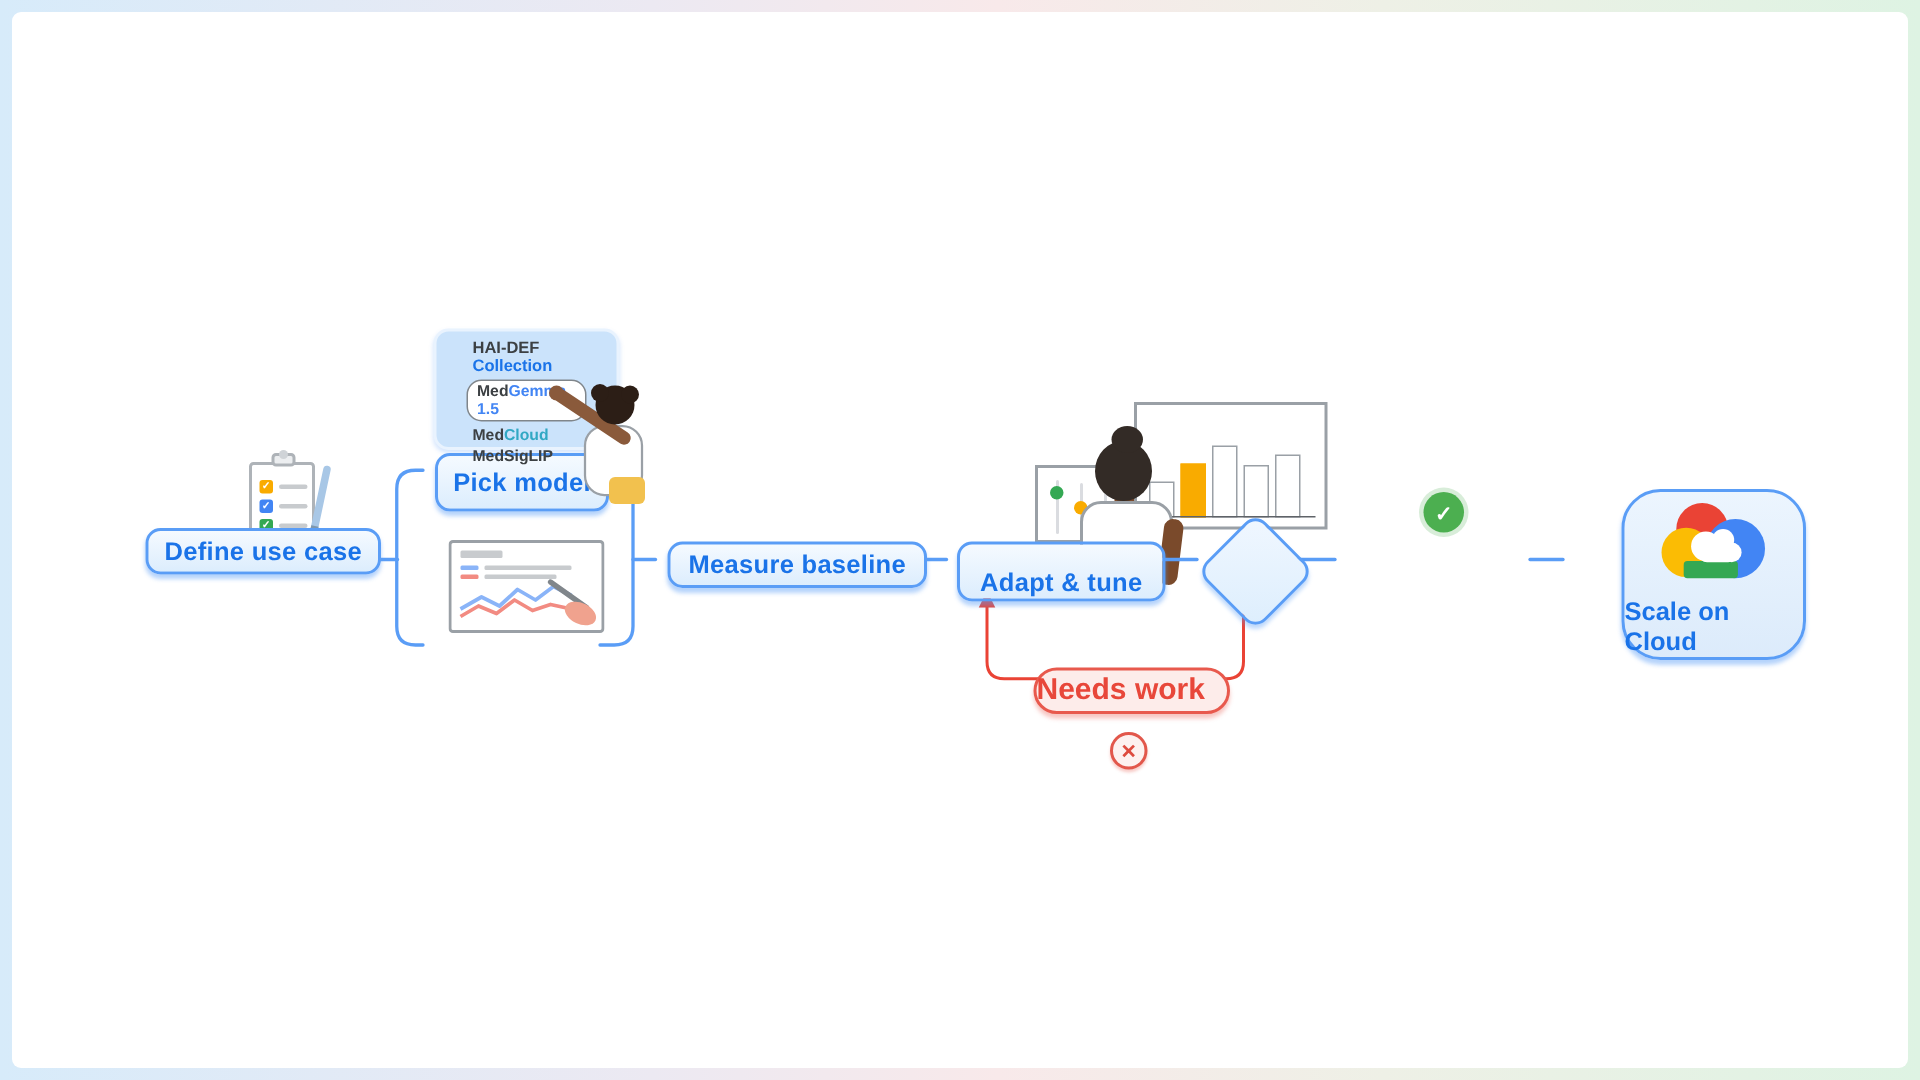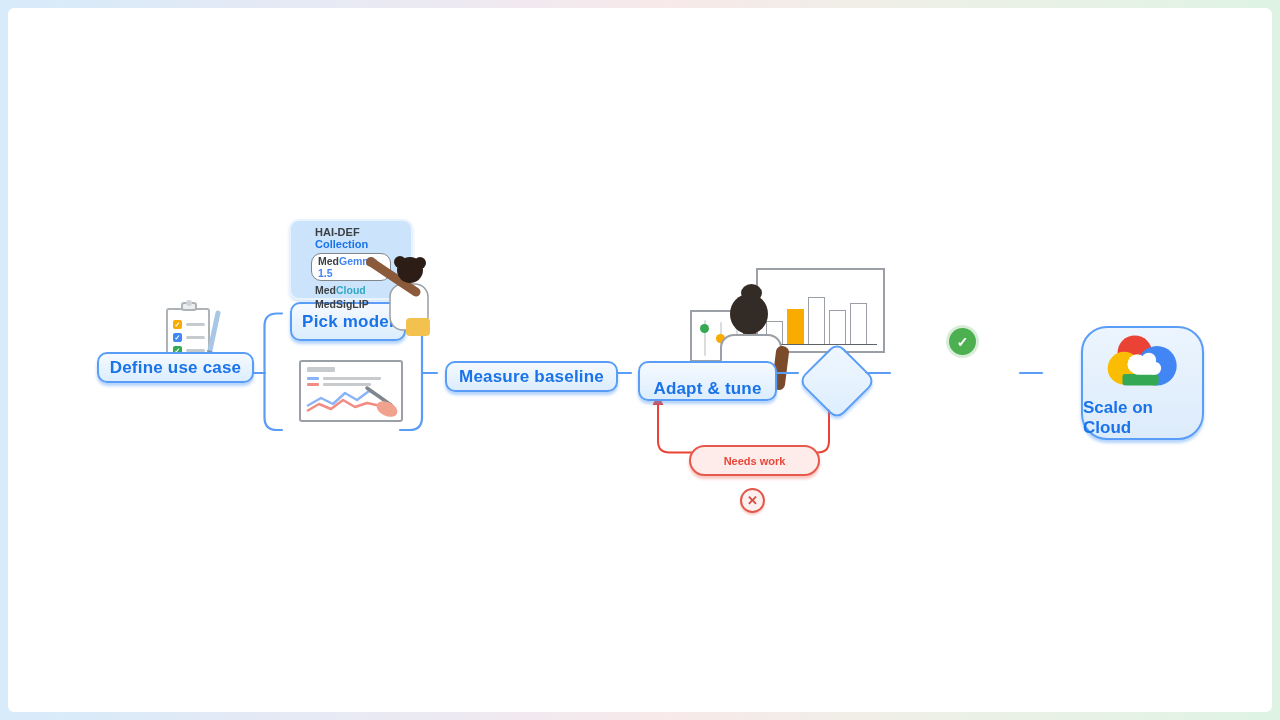--- a/index.html
+++ b/index.html
@@ -13,23 +13,23 @@
     background:linear-gradient(180deg,#f5faff 0%,#dcedfd 100%);
     border:2px solid #5a9df6; border-radius:10px; color:#1a73e8;
     font-weight:700; font-size:17px; letter-spacing:.2px;
     box-shadow:0 3px 3px rgba(90,157,246,.45); z-index:3; }
 
   .pill-green { position:absolute; display:flex; align-items:center; justify-content:center;
     background:linear-gradient(180deg,#f3fbf4,#e2f6e5); border:2px solid #79c685;
     color:#5aa967; border-radius:20px; font-weight:700; font-size:16px;
     box-shadow:0 3px 3px rgba(90,170,100,.4); z-index:3; }
 
-  .pill-red { position:absolute; display:flex; align-items:center; justify-content:center;
+  .pill-red { position:absolute; display:flex; align-items:center; 
     background:#fdecea; border:2px solid #e8594d; color:#e8473a; border-radius:18px;
-    font-weight:700; font-size:11px; box-shadow:0 3px 3px rgba(232,89,77,.35); z-index:3; }
+    font-weight:700; font-size:20px; box-shadow:0 3px 3px rgba(232,89,77,.35); z-index:3; }
 
   .check-circle { position:absolute; left:941px; top:320px; width:27px; height:27px;
     border-radius:50%; background:#4caf50; color:#fff; display:flex; align-items:center;
     justify-content:center; font-size:14px; font-weight:700;
     box-shadow:0 0 0 3px rgba(76,175,80,.22); z-index:3; }
 
   .x-circle { position:absolute; left:732px; top:480px; width:25px; height:25px;
     border-radius:50%; background:#fdf1ef; border:2px solid #e2574b; color:#dd4b3e;
     display:flex; align-items:center; justify-content:center; font-size:13px; font-weight:700;
     box-shadow:0 2px 2px rgba(232,89,77,.3); z-index:3; }

